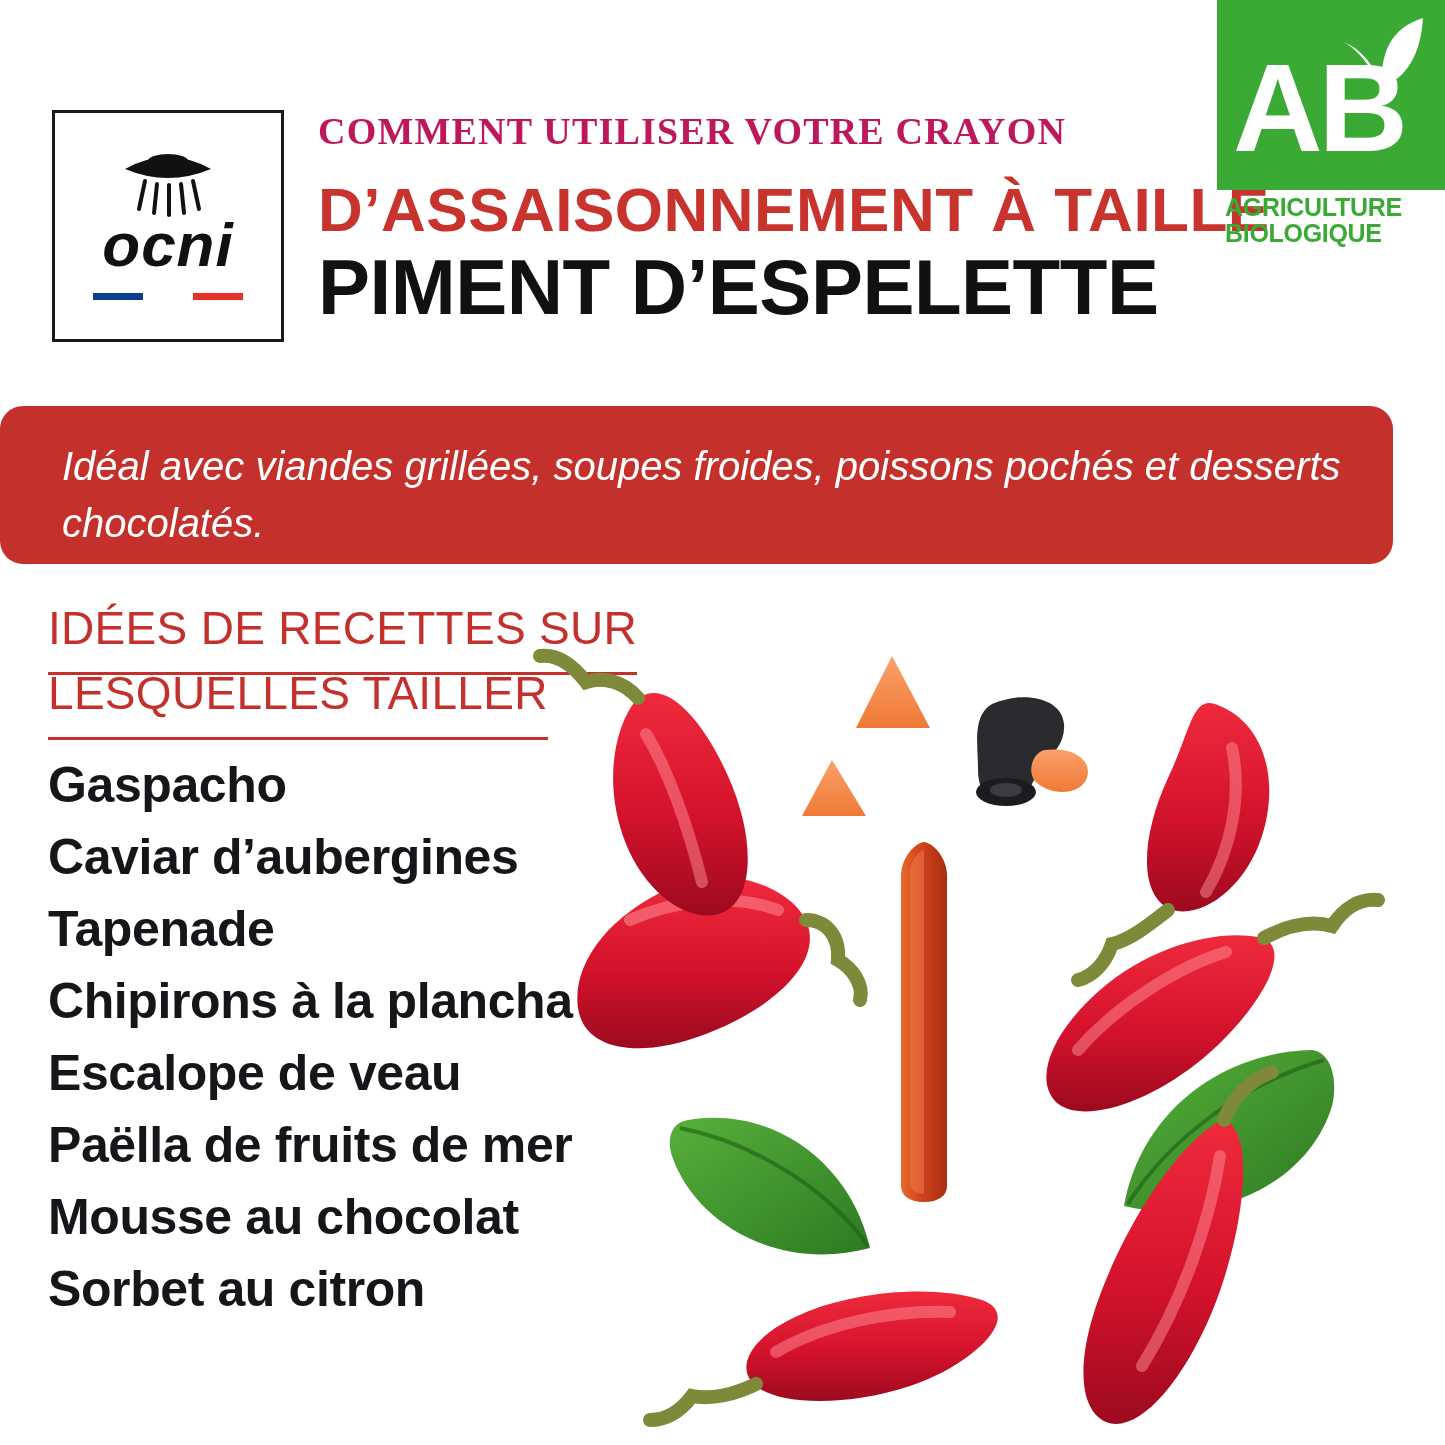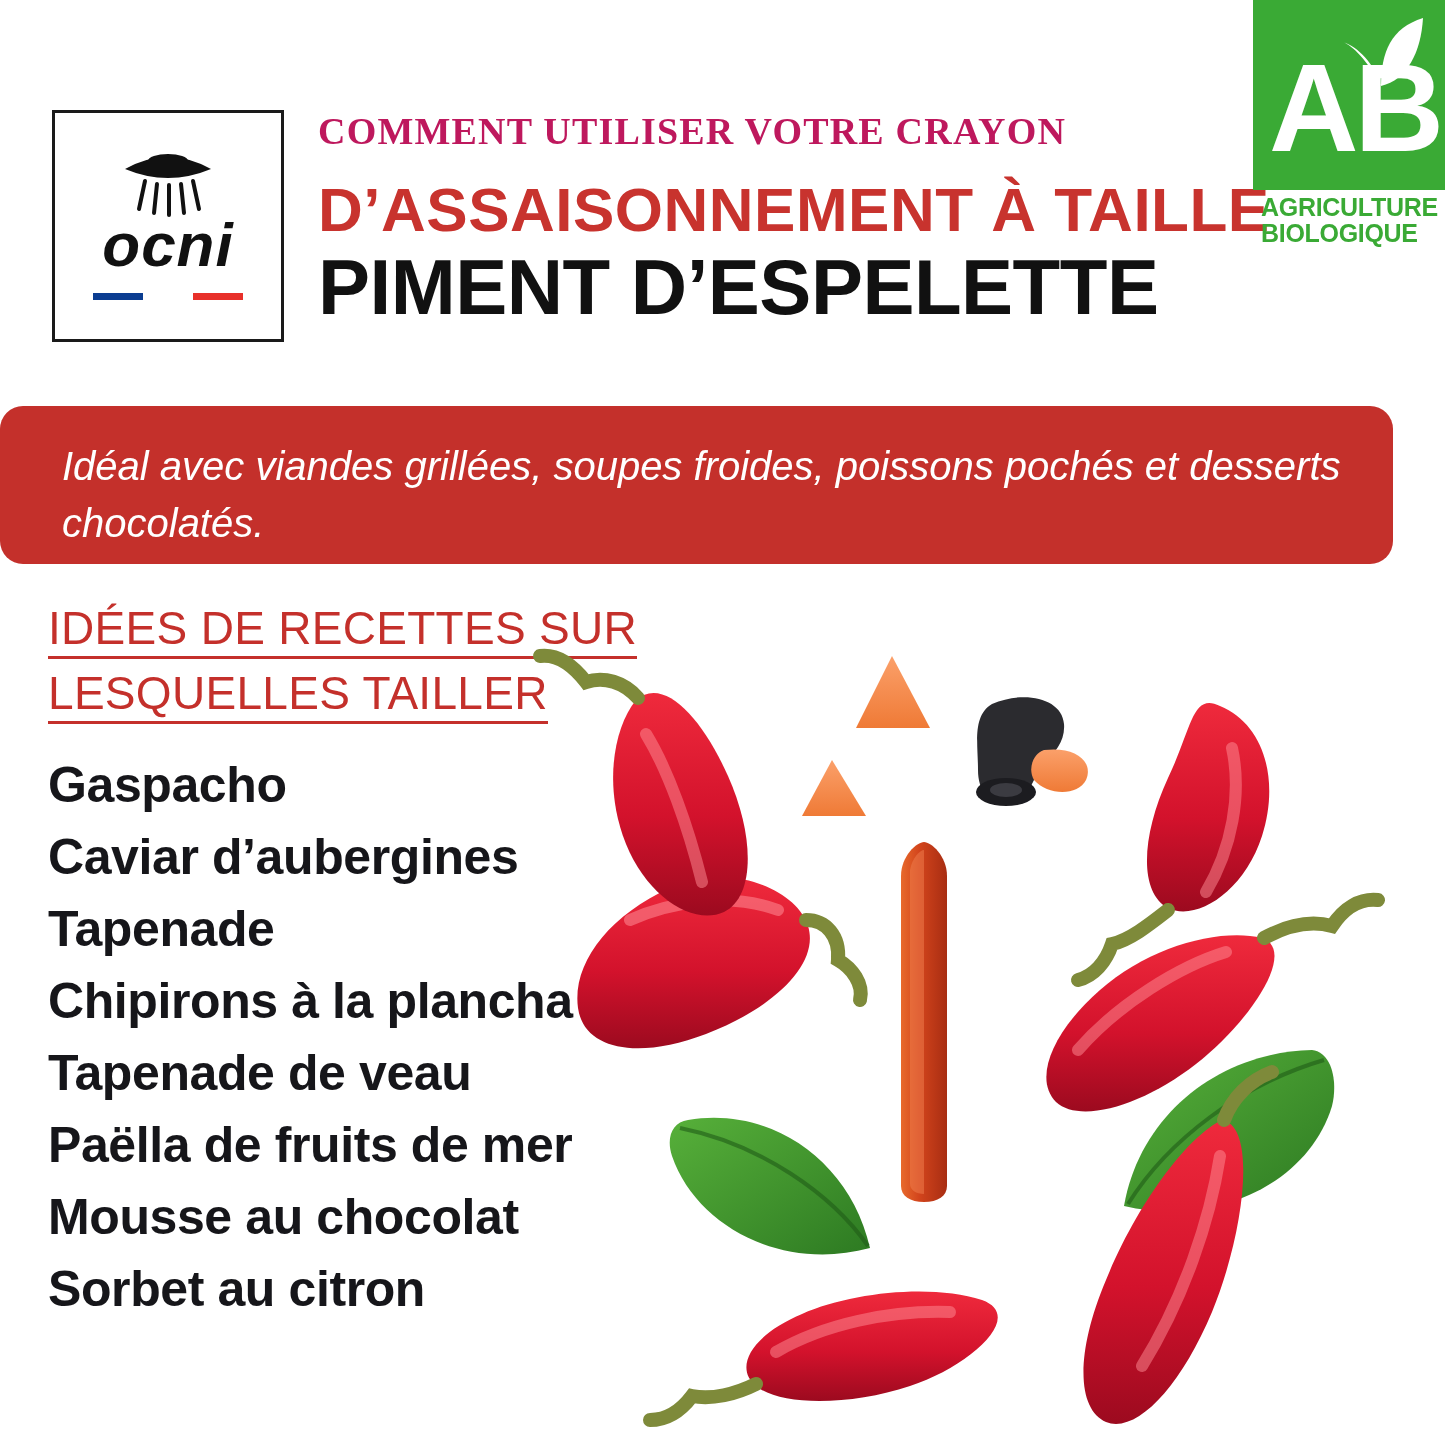--- a/index.html
+++ b/index.html
@@ -99,21 +99,21 @@
     line-height: 1.1;
     white-space: nowrap;
     margin-top: 0;
   }
 
   
   .ab-logo {
     position: absolute;
     right: 0;
     top: 0;
-    width: 192px;
+    width: 228px;
     height: 270px;
   }
   .ab-green-box {
     position: absolute;
     left: 0; top: 0;
     width: 228px;
     height: 190px;
     background: #3aaa35;
   }
   .ab-letters {
@@ -177,21 +177,21 @@
   .recipes-heading {
     font-family: "Liberation Sans", sans-serif;
     font-size: 46px;
     line-height: 1.42;
     color: #c4302b;
     letter-spacing: 0.3px;
   }
   .recipes-heading span {
     display: inline;
     border-bottom: 3px solid #c4302b;
-    padding-bottom: 2px;
+    padding-bottom: 18px;
   }
   .recipes-list {
     margin: 22px 0 0 0;
     padding: 0;
     list-style: none;
   }
   .recipes-list li {
     font-family: "Liberation Sans", sans-serif;
     font-weight: bold;
     font-size: 50px;
@@ -267,21 +267,21 @@
 <div class="recipes">
   <div class="recipes-heading">
     <span>IDÉES DE RECETTES SUR</span><br>
     <span>LESQUELLES TAILLER</span><br>
   </div>
   <ul class="recipes-list">
     <li>Gaspacho</li>
     <li>Caviar d’aubergines</li>
     <li>Tapenade</li>
     <li>Chipirons à la plancha</li>
-    <li>Tapenade de veau</li>
+    <li>Escalope de veau</li>
     <li>Paëlla de fruits de mer</li>
     <li>Mousse au chocolat</li>
     <li>Sorbet au citron</li>
   </ul>
 </div>
 
 <div class="photo">
   <svg width="925" height="825" viewBox="0 0 925 825" aria-hidden="true">
     <defs>
       <linearGradient id="pepGrad" x1="0" y1="0" x2="0" y2="1">

